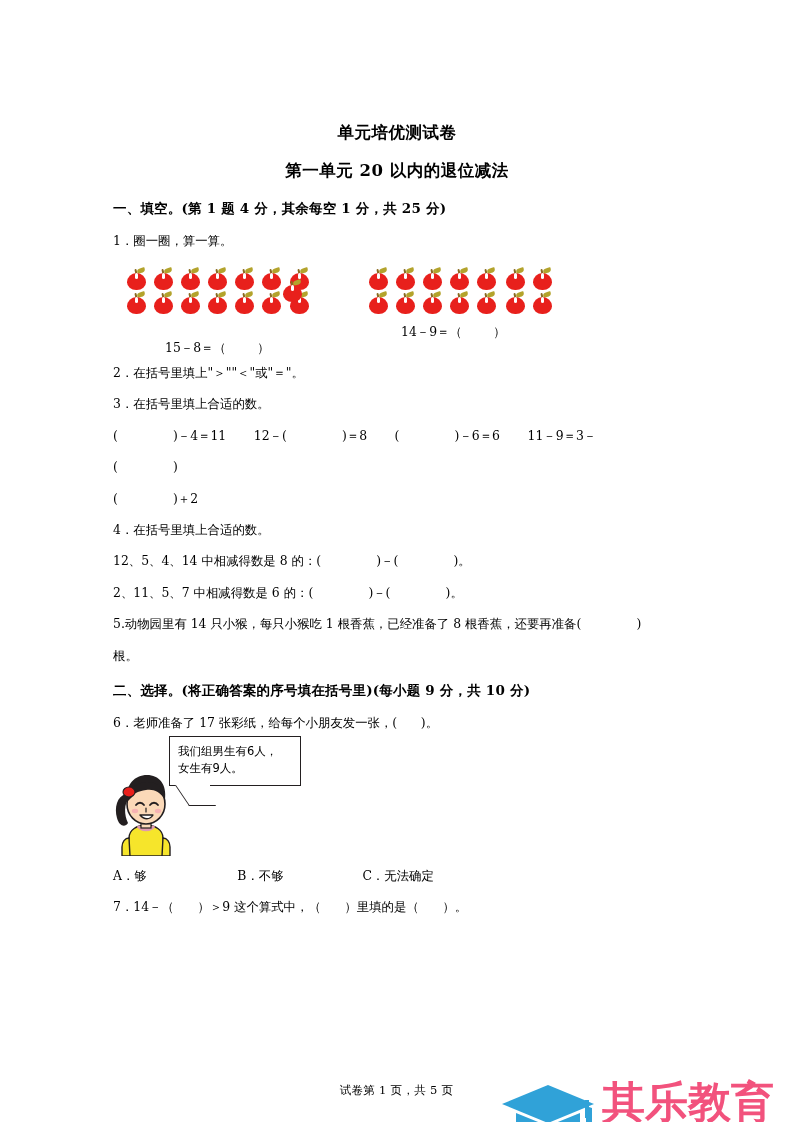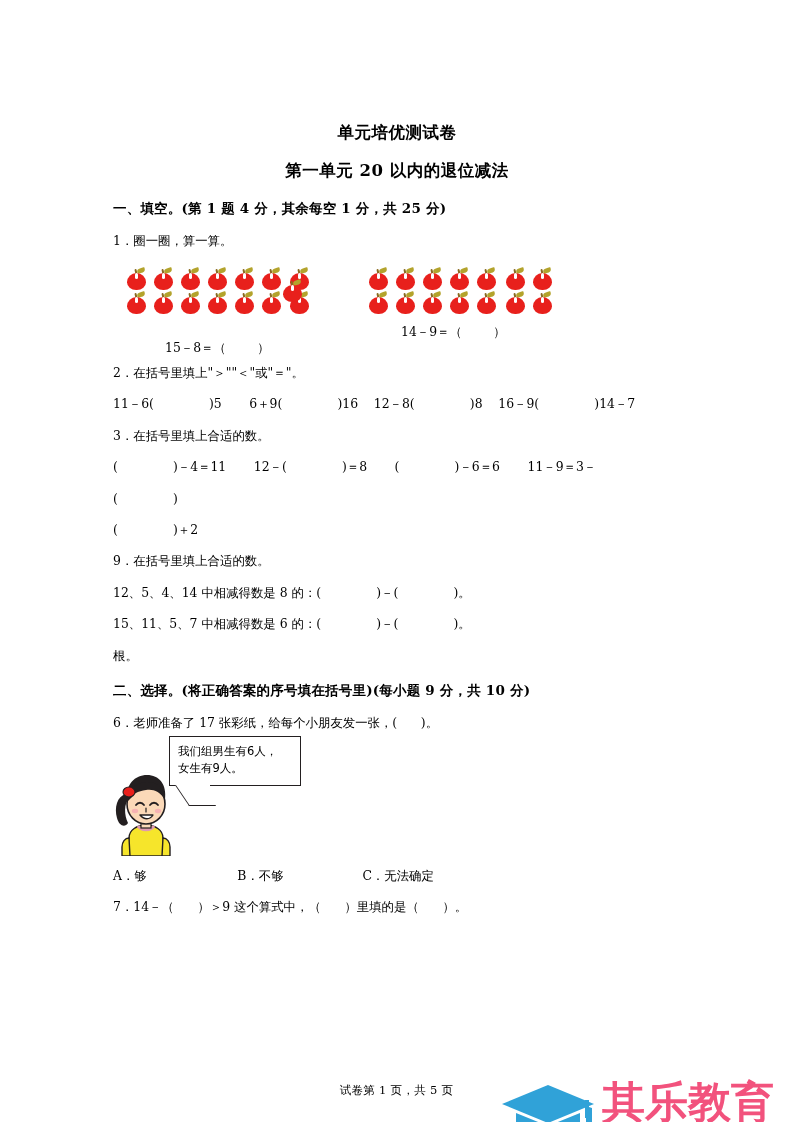--- a/index.html
+++ b/index.html
@@ -280,31 +280,31 @@
         </div>
         <div class="apple-row">
           <span class="apple"><span class="stem"></span><span class="leaf"></span><span class="body"></span></span>
           <span class="apple"><span class="stem"></span><span class="leaf"></span><span class="body"></span></span>
         </div>
       </div>
       <div class="apple-eq" style="left:288px; top:62px;">14－9＝（        ）</div>
     </div>
 
     <div class="q-line">2．在括号里填上"＞""＜"或"＝"。</div>
-    <div class="q-sub">11－6(              )5       6＋9(              )16    12－8(              )8    16－9(              )14－7</div>
 
     <div class="q-line">3．在括号里填上合适的数。</div>
     <div class="q-sub">(              )－4＝11       12－(              )＝8       (              )－6＝6       11－9＝3－</div>
     <div class="q-sub">(              )</div>
     <div class="q-sub">(              )＋2</div>
 
-    <div class="q-line">9．在括号里填上合适的数。</div>
+    <div class="q-line">4．在括号里填上合适的数。</div>
     <div class="q-sub">12、5、4、14 中相减得数是 8 的：(              )－(              )。</div>
-    <div class="q-sub">15、11、5、7 中相减得数是 6 的：(              )－(              )。</div>
-
+    <div class="q-sub">2、11、5、7 中相减得数是 6 的：(              )－(              )。</div>
+
+    <div class="q-sub">5.动物园里有 14 只小猴，每只小猴吃 1 根香蕉，已经准备了 8 根香蕉，还要再准备(              )</div>
     <div class="q-sub">根。</div>
 
     <div class="section-head">二、选择。(将正确答案的序号填在括号里)(每小题 9 分，共 10 分)</div>
 
     <div class="q-line">6．老师准备了 17 张彩纸，给每个小朋友发一张，(      )。</div>
 
     <div class="illus">
 
       <div class="bubble">
         <div>我们组男生有6人，</div>

